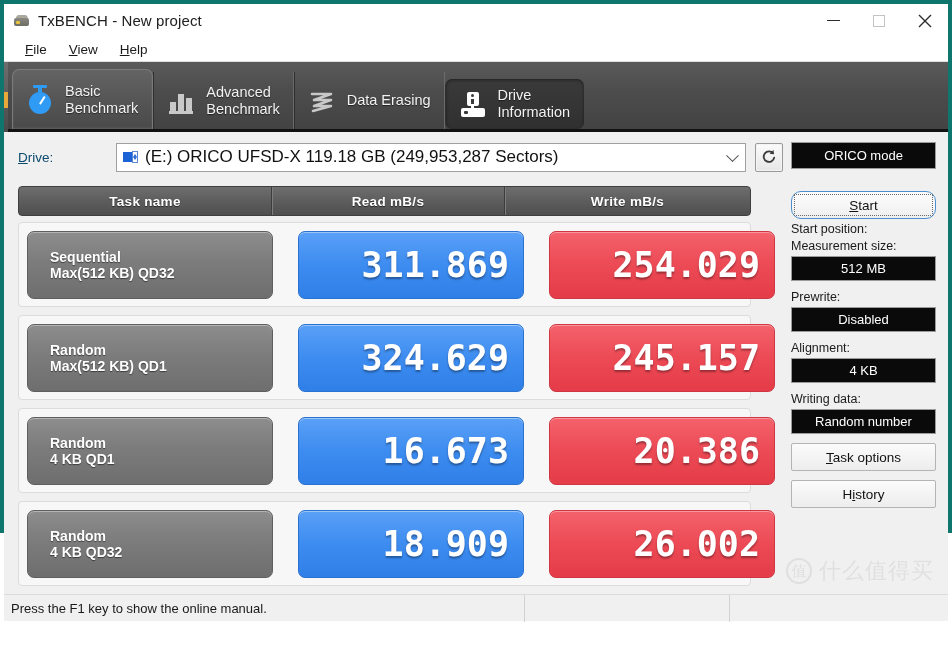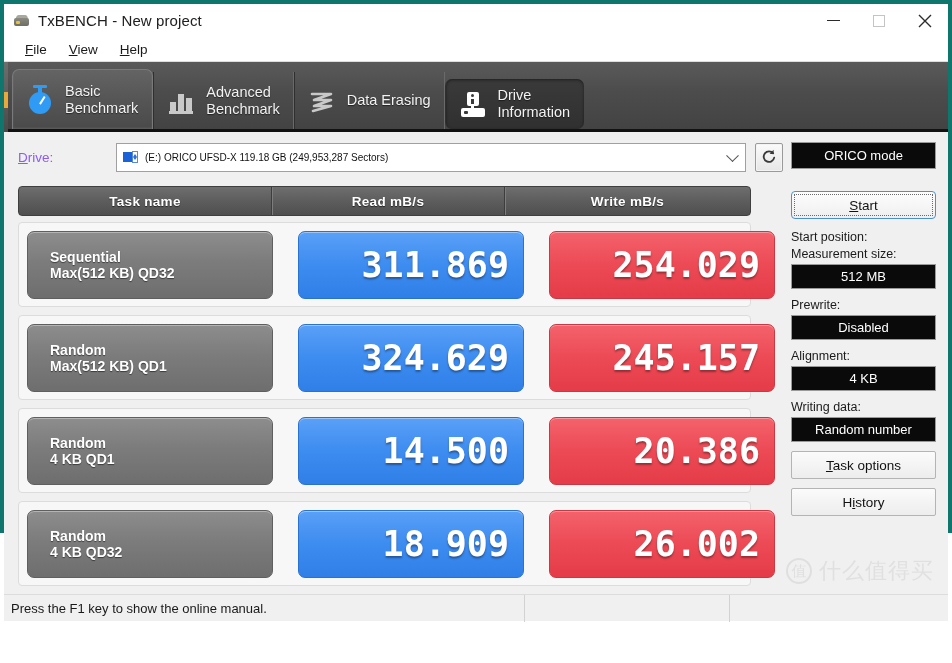--- a/index.html
+++ b/index.html
@@ -144,33 +144,33 @@
   
   .body-area {
     flex: 1 1 auto; position: relative; background: #f0f0f0;
     display: flex;
   }
   .left-col { flex: 1 1 auto; padding: 10px 0 0 14px; position: relative; }
   .right-col { flex: 0 0 165px; padding: 10px 12px 0 8px; }
 
   
   .drive-row { display:flex; align-items:center; height: 30px; margin-bottom: 14px; }
-  .drive-label { font-size: 13.5px; color:#8b5cf6; width: 98px; }
+  .drive-label { font-size: 13.5px; color:#0c4a6e; width: 98px; }
   .drive-label u { text-decoration: underline; }
   .combo {
     flex: 1 1 auto; height: 29px; background:#ffffff;
     border: 1px solid #a0a0a0;
     display:flex; align-items:center; padding: 0 6px;
     position: relative;
   }
   .combo-drive-icon { width:15px; height:14px; position:relative; margin-right:7px; flex:0 0 15px;}
   .combo-drive-icon .sq { position:absolute; left:0; top:2px; width:9px; height:10px; background:#1a62d6; }
   .combo-drive-icon .out { position:absolute; left:9px; top:1px; width:6px; height:12px; border:1.5px solid #5a8ad6; }
   .combo-drive-icon .ar { position:absolute; left:10px; top:4px; width:4px; height:6px; background:#2f6fd6; clip-path: polygon(50% 0,100% 50%,50% 100%,0 50%); }
-  .combo-text { font-size: 10px; color:#111; white-space:nowrap; }
+  .combo-text { font-size: 17px; color:#111; white-space:nowrap; }
   .combo-arrow {
     position:absolute; right:8px; top:50%; width:9px; height:9px;
     border-right:1.5px solid #555; border-bottom:1.5px solid #555;
     transform: translateY(-65%) rotate(45deg);
   }
   .refresh-btn {
     width: 28px; height: 29px; margin-left: 9px; flex:0 0 28px;
     background: linear-gradient(180deg,#fbfbfb,#e6e6e6);
     border: 1px solid #9a9a9a; border-radius: 2px;
     display:flex; align-items:center; justify-content:center;
@@ -238,23 +238,23 @@
     box-shadow: 0 1px 0 rgba(255,255,255,.35) inset;
   }
 
   
   .mode-btn {
     height: 27px; background:#0a0a0a; border:1px solid #9a9a9a;
     display:flex; align-items:center; justify-content:center;
     color:#ffffff; font-size:13px; margin-bottom: 22px;
   }
   .start-btn {
-    height: 28px; margin-bottom: 11px;
+    height: 28px; margin-bottom: 3px;
     background: linear-gradient(180deg,#fdfdfd,#efefef);
-    border: 1px solid #4b8fd0; border-radius: 4px;
+    border: 1px solid #4b8fd0; border-radius: 10px;
     display:flex; align-items:center; justify-content:center;
     position: relative;
   }
   .start-btn:after {
     content:""; position:absolute; left:2px; top:2px; right:2px; bottom:2px;
     border: 1px dotted #6a6a6a;
   }
   .start-btn span { font-size:13.5px; color:#111; position:relative; z-index:1; }
   .start-btn u { text-decoration: underline; }
   .field-label { font-size: 12.5px; color:#1a1a1a; margin-bottom: 3px; }
@@ -432,21 +432,21 @@
             </div>
             <div class="cell-val cell-read">324.629</div>
             <div class="cell-val cell-write">245.157</div>
           </div>
 
           <div class="row">
             <div class="cell-task">
               <div class="task-l1">Random</div>
               <div class="task-l2">4 KB QD1</div>
             </div>
-            <div class="cell-val cell-read">14.500</div>
+            <div class="cell-val cell-read">16.673</div>
             <div class="cell-val cell-write">20.386</div>
           </div>
 
           <div class="row">
             <div class="cell-task">
               <div class="task-l1">Random</div>
               <div class="task-l2">4 KB QD32</div>
             </div>
             <div class="cell-val cell-read">18.909</div>
             <div class="cell-val cell-write">26.002</div>

